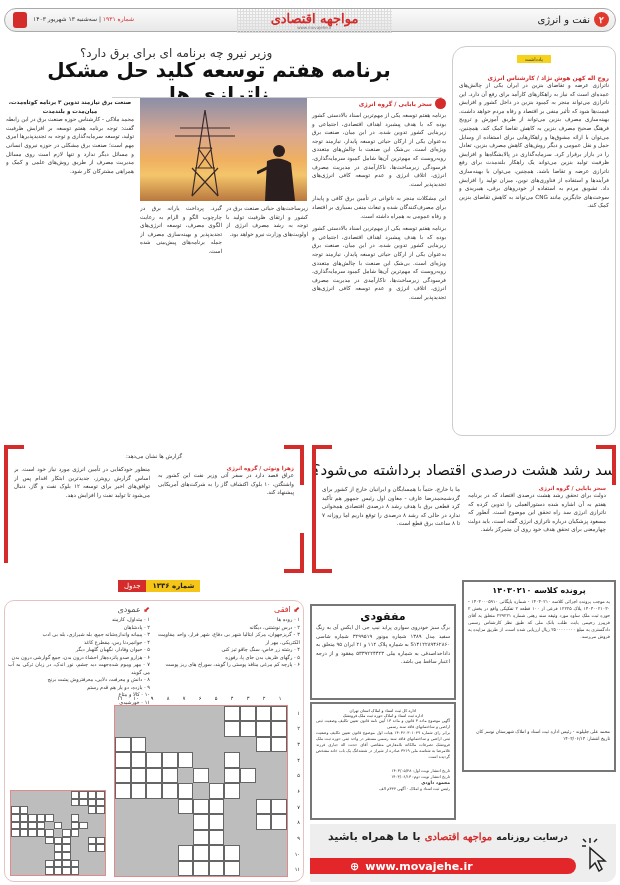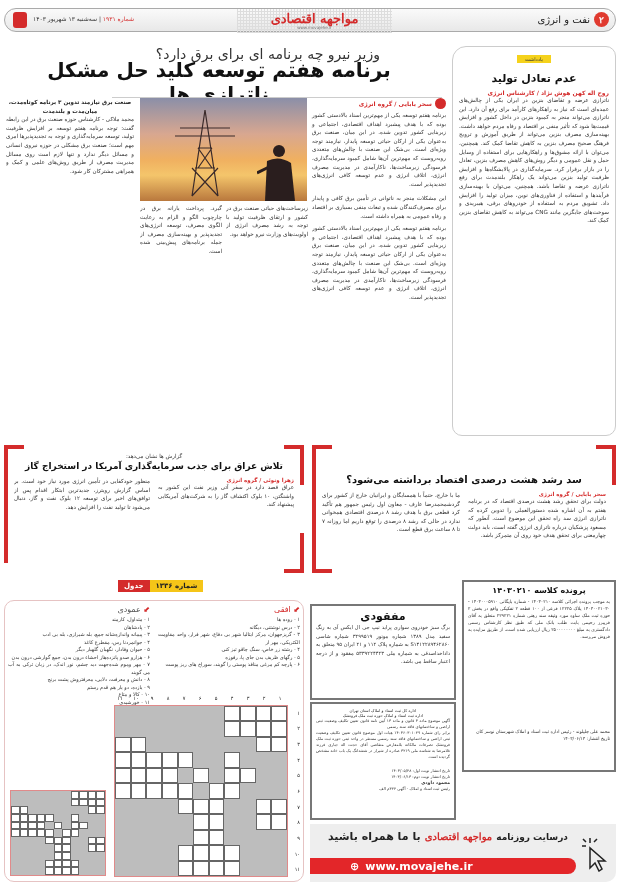--- a/index.html
+++ b/index.html
@@ -7,21 +7,21 @@
 .abs{position:absolute}
 .hdr{left:4px;top:8px;width:612px;height:24px;border:1px solid #aaa;border-radius:12px;background:linear-gradient(#fafafa,#e8e8e8)}
 .hdr .sec{position:absolute;right:6px;top:3px;font-size:10px;display:flex;align-items:center;gap:4px;font-family:"DejaVu Serif",serif}
 .hdr .pg{width:15px;height:15px;border-radius:50%;background:#e03a2f;color:#fff;font-size:9px;display:flex;align-items:center;justify-content:center;font-weight:bold}
 .hdr .logo{position:absolute;left:232px;top:0px;width:155px;height:24px;background:repeating-linear-gradient(90deg,#ddd 0 1px,transparent 1px 3px),repeating-linear-gradient(0deg,#ddd 0 1px,transparent 1px 3px);display:flex;flex-direction:column;align-items:center;justify-content:center}
 .hdr .logo b{color:#d42b2b;font-size:13px;font-family:"DejaVu Serif",serif;line-height:1}
 .hdr .logo i{font-size:4px;color:#777;font-style:normal}
 .hdr .date{position:absolute;left:28px;top:6px;font-size:6px;color:#333}
 .hdr .date span{color:#d42b2b}
 .hdr .dbicon{position:absolute;left:8px;top:3px;width:14px;height:16px;background:#d42b2b;border-radius:3px}
-.supt{font-size:14px;color:#333;text-align:right}
+.supt{font-size:12px;color:#333;text-align:left}
 .mainh{font-size:20px;font-weight:bold;text-align:center;color:#111;font-family:"DejaVu Sans",sans-serif;letter-spacing:-0.5px}
 .txt{font-size:5.6px;line-height:8.6px;color:#333;text-align:justify}
 .red{color:#d42b2b;font-weight:bold}
 .photo{background:linear-gradient(180deg,#8b8fa8 0%,#d8a790 35%,#f0b060 60%,#f4c56b 75%,#b9783d 100%);overflow:hidden}
 .tower{position:absolute;left:30px;top:10px;width:70px;height:90px}
 .sidebox{border:1px solid #ccc;border-radius:10px;background:#fff}
 .tag{background:#f5d21c;font-size:5px;padding:1px 8px;display:inline-block;color:#333}
 .redcorner{position:absolute;width:16px;height:16px;border-color:#d42b2b;border-style:solid}
 .ad{border:2px double #777;padding:4px;background:#fff}
 .ad h3{font-size:10px;text-align:center;font-weight:bold;color:#111}
@@ -83,50 +83,48 @@
 </div>
 
 <div class="abs" style="left:6px;top:98px;width:128px">
   <p class="txt" style="font-weight:bold;text-align:center;color:#222">صنعت برق نیازمند تدوین ۳ برنامه کوتاه‌مدت، میان‌مدت و بلندمدت</p>
   <p class="txt" style="height:320px;overflow:hidden">محمد ملاکی - کارشناس حوزه صنعت برق در این رابطه گفت: توجه برنامه هفتم توسعه بر افزایش ظرفیت تولید، توسعه سرمایه‌گذاری و توجه به تجدیدپذیرها امری مهم است؛ صنعت برق مشکلی در حوزه نیروی انسانی و مسائل دیگر ندارد و تنها لازم است روی مسائل مدیریت مصرف از طریق روش‌های علمی و کمک و همراهی مشترکان کار شود.</p>
 </div>
 
 <div class="abs sidebox" style="left:452px;top:46px;width:164px;height:390px;border-top-left-radius:14px">
   <div style="text-align:center;margin-top:-1px"><span class="tag">یادداشت</span></div>
   <div style="text-align:center;font-size:11px;font-weight:bold;margin-top:6px;line-height:15px;color:#111">
-    <div>عدم تعادل تولید</div>
   </div>
   <div style="padding:3px 6px">
     <div class="red" style="font-size:6px">روح اله کهن هوش نژاد / کارشناس انرژی</div>
     <p class="txt" style="height:315px;overflow:hidden">ناترازی عرضه و تقاضای بنزین در ایران یکی از چالش‌های عمده‌ای است که نیاز به راهکارهای کارآمد برای رفع آن دارد. این ناترازی می‌تواند منجر به کمبود بنزین در داخل کشور و افزایش قیمت‌ها شود که تأثیر منفی بر اقتصاد و رفاه مردم خواهد داشت. بهینه‌سازی مصرف بنزین می‌تواند از طریق آموزش و ترویج فرهنگ صحیح مصرف بنزین به کاهش تقاضا کمک کند. همچنین، می‌توان با ارائه مشوق‌ها و راهکارهایی برای استفاده از وسایل حمل و نقل عمومی و دیگر روش‌های کاهش مصرف بنزین، تعادل را در بازار برقرار کرد. سرمایه‌گذاری در پالایشگاه‌ها و افزایش ظرفیت تولید بنزین می‌تواند یک راهکار بلندمدت برای رفع ناترازی عرضه و تقاضا باشد. همچنین، می‌توان با بهینه‌سازی فرآیندها و استفاده از فناوری‌های نوین، میزان تولید را افزایش داد. تشویق مردم به استفاده از خودروهای برقی، هیبریدی و سوخت‌های جایگزین مانند CNG می‌تواند به کاهش تقاضای بنزین کمک کند.</p>
   </div>
 </div>
 
 <div class="abs" style="left:4px;top:445px;width:300px;height:128px">
   <div class="redcorner" style="left:0;top:0;border-width:4px 0 0 4px;height:118px;width:20px"></div>
   <div class="redcorner" style="right:0;top:0;border-width:4px 4px 0 0;width:20px;height:40px"></div>
   <div class="redcorner" style="right:0;bottom:0;border-width:0 4px 4px 0;width:20px;height:40px"></div>
   <div style="text-align:center;font-size:5.5px;margin-top:8px;color:#333">گزارش ها نشان می‌دهد:</div>
-  <div style="text-align:center;font-size:9px;font-weight:bold;color:#111;margin-top:2px">تلاش عراق برای جذب سرمایه‌گذاری آمریکا در استخراج گاز</div>
   <div style="display:flex;gap:8px;padding:6px 10px 0 10px">
     <div style="flex:1">
       <div class="red" style="font-size:5.5px">زهرا ونوئی / گروه انرژی</div>
       <p class="txt" style="height:70px;overflow:hidden">عراق قصد دارد در سفر آتی وزیر نفت این کشور به واشنگتن، ۱۰ بلوک اکتشاف گاز را به شرکت‌های آمریکایی پیشنهاد کند.</p>
     </div>
     <div style="flex:1">
       <p class="txt" style="height:78px;overflow:hidden">منظور خودکفایی در تأمین انرژی مورد نیاز خود است. بر اساس گزارش رویترز، جدیدترین ابتکار اقدام پس از توافق‌های اخیر برای توسعه ۱۲ بلوک نفت و گاز، دنبال می‌شود تا تولید نفت را افزایش دهد.</p>
     </div>
   </div>
 </div>
 
 <div class="abs" style="left:312px;top:445px;width:304px;height:128px">
   <div class="redcorner" style="right:0;top:0;border-width:4px 4px 0 0;width:20px;height:40px"></div>
   <div class="redcorner" style="left:0;top:0;border-width:4px 0 0 4px;width:20px;height:118px"></div>
   <div class="redcorner" style="left:0;bottom:0;border-width:0 0 4px 4px;width:20px;height:20px"></div>
-  <div style="text-align:center;font-size:10px;font-weight:bold;color:#111;margin-top:29px">سد رشد هشت درصدی اقتصاد برداشته می‌شود؟</div>
+  <div style="text-align:center;font-size:15px;font-weight:normal;color:#111;margin-top:16px">سد رشد هشت درصدی اقتصاد برداشته می‌شود؟</div>
   <div style="display:flex;gap:8px;padding:6px 10px 0 10px">
     <div style="flex:1">
       <div class="red" style="font-size:5.5px">سحر بابایی / گروه انرژی</div>
       <p class="txt" style="height:80px;overflow:hidden">دولت برای تحقق رشد هشت درصدی اقتصاد که در برنامه هفتم به آن اشاره شده دستورالعملی را تدوین کرده که ناترازی انرژی سد راه تحقق این موضوع است. آنطور که مسعود پزشکیان درباره ناترازی انرژی گفته است، باید دولت چهارمعنی برای تحقق هدف خود روی آن متمرکز باشد.</p>
     </div>
     <div style="flex:1">
       <p class="txt" style="height:88px;overflow:hidden">ما با خارج، حتماً با همسایگان و ایرانیان خارج از کشور برای گردشمحمدرضا عارف - معاون اول رئیس جمهور هم تأکید کرد قطعی برق با هدف رشد ۸ درصدی اقتصادی همخوانی ندارد در حالی که رشد ۸ درصدی را توقع داریم اما روزانه ۷ تا ۸ ساعت برق قطع است.</p>
     </div>
   </div>
 </div>
@@ -150,21 +148,21 @@
   <p class="txt" style="font-size:4px;line-height:6px;height:38px;overflow:hidden">برابر رای شماره ۱۴۰۳۶۰۳۰۱۰۲۹ هیات اول موضوع قانون تعیین تکلیف وضعیت ثبتی اراضی و ساختمانهای فاقد سند رسمی مستقر در واحد ثبتی حوزه ثبت ملک فرونشک تصرفات مالکانه بلامعارض متقاضی آقای حجت اله جباری فرزند غلامرضا به شناسه ملی ۳۲۱۹ صادره از شیراز در ششدانگ یک باب خانه مشخص گردیده است.</p>
   <p class="txt" style="font-size:4px;line-height:6px">تاریخ انتشار نوبت اول: ۱۴۰۳/۰۵/۲۸</p>
   <p class="txt" style="font-size:4px;line-height:6px">تاریخ انتشار نوبت دوم: ۱۴۰۳/۰۶/۱۳</p>
   <p class="txt" style="font-size:4.5px;line-height:6px;font-weight:bold">محمود داودی</p>
   <p class="txt" style="font-size:4px;line-height:6px">رئیس ثبت اسناد و املاک - آگهی ۳۲۲م الف</p>
 </div>
 
 <div class="abs cwbox" style="left:4px;top:600px;width:300px;height:282px"></div>
 <div class="abs" style="left:118px;top:580px;display:flex">
   <span style="background:#f5c518;font-size:7px;font-weight:bold;padding:2px 6px">شماره ۱۳۳۶</span>
-  <span style="background:#d42b2b;color:#fff;font-size:7px;font-weight:bold;padding:2px 6px">جدول</span>
+  <span style="background:#d42b2b;color:#fff;font-size:7px;font-weight:normal;padding:2px 6px">جدول</span>
 </div>
 
 <div class="abs" style="left:158px;top:605px;width:142px">
   <div style="font-size:8px;color:#d42b2b;margin-bottom:2px"><span>⬋</span> <span>افقی</span></div>
   <div class="txt" style="font-size:5px;line-height:7.5px" id="hclues">
       <div>۱ - روده ها</div>
       <div>۲ - درس نوشتنی، دیگانه</div>
       <div>۳ - گریزجهوان، مرکز ایتالیا شهر بی دفاع، شهر فرار، واحد مقاومت الکتریکی، مهر ار</div>
       <div>۴ - رشته زر خاص، سنگ چاقو تیز کنی</div>
       <div>۵ - رگهای ظریف بدن جای پا، رفوزه</div>

